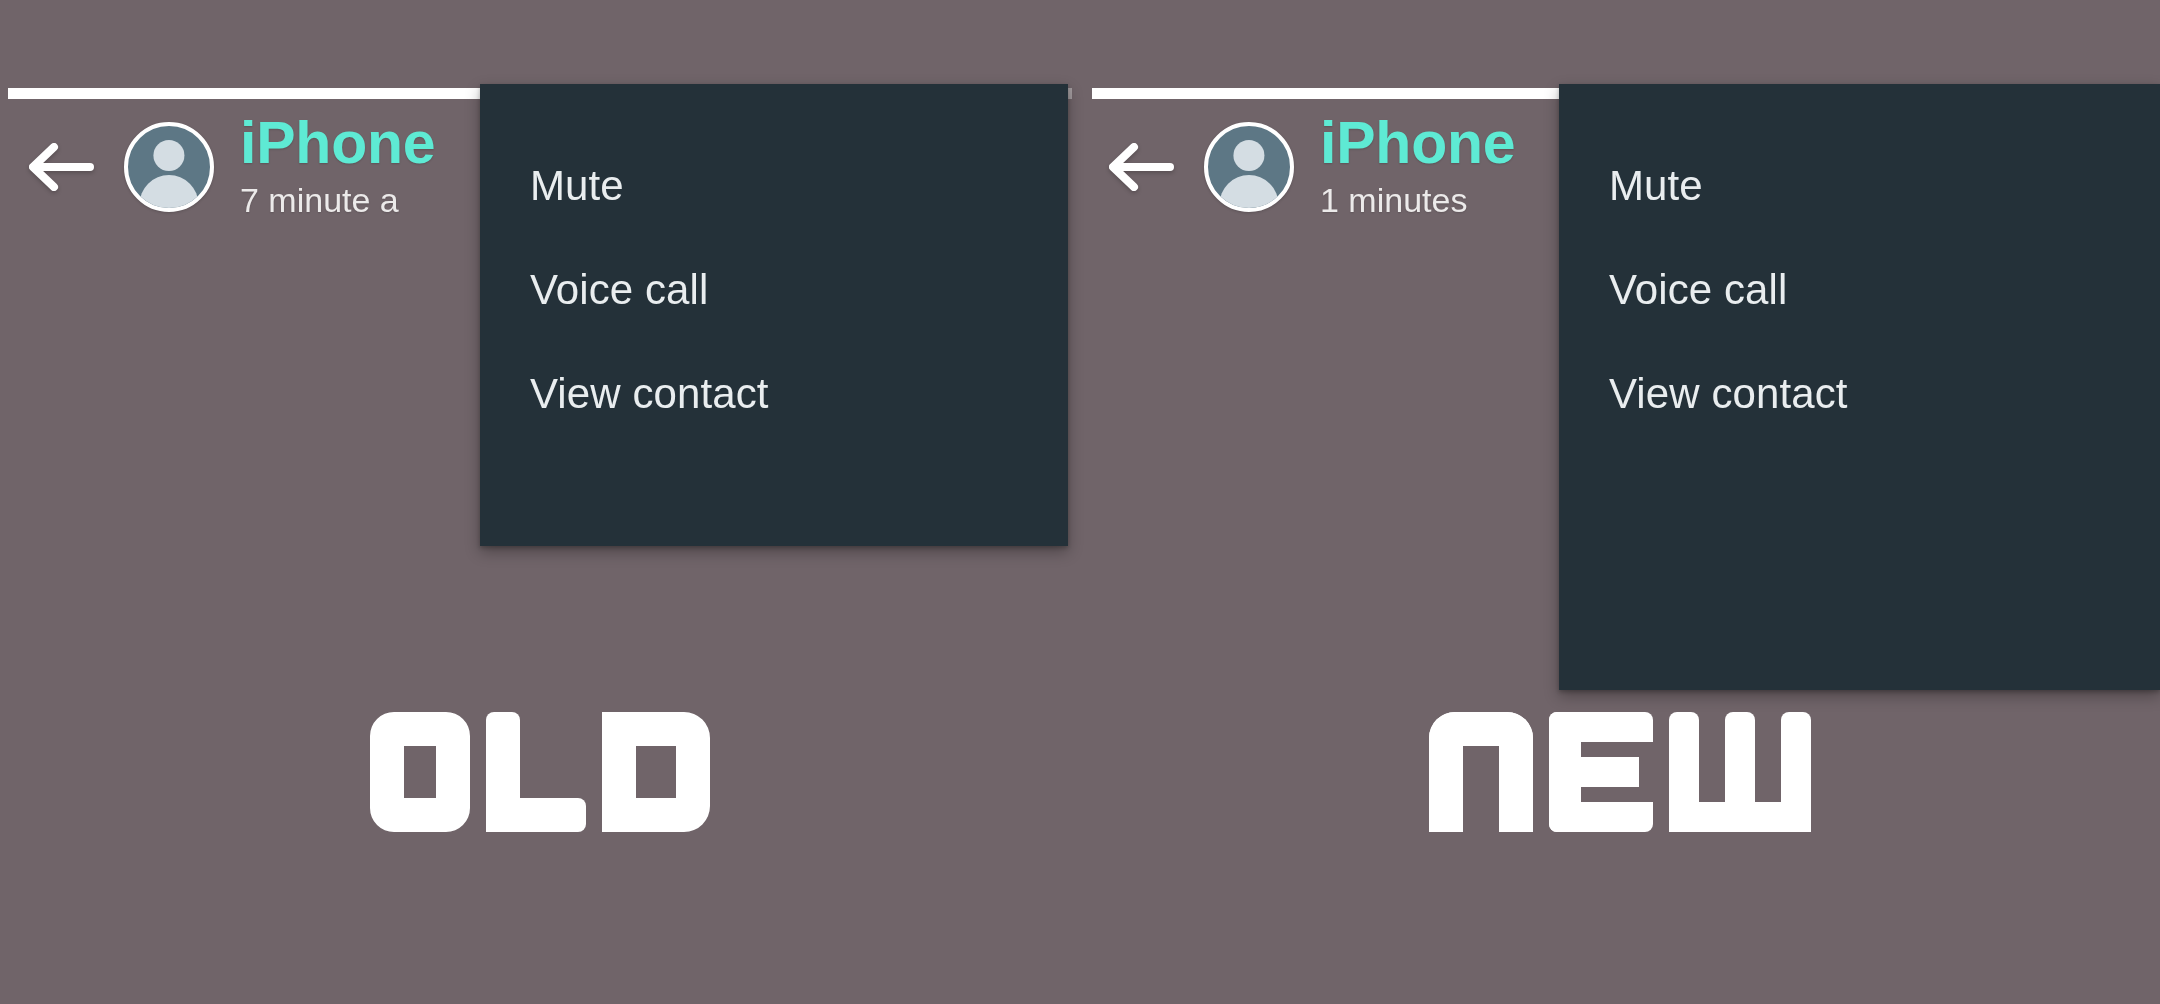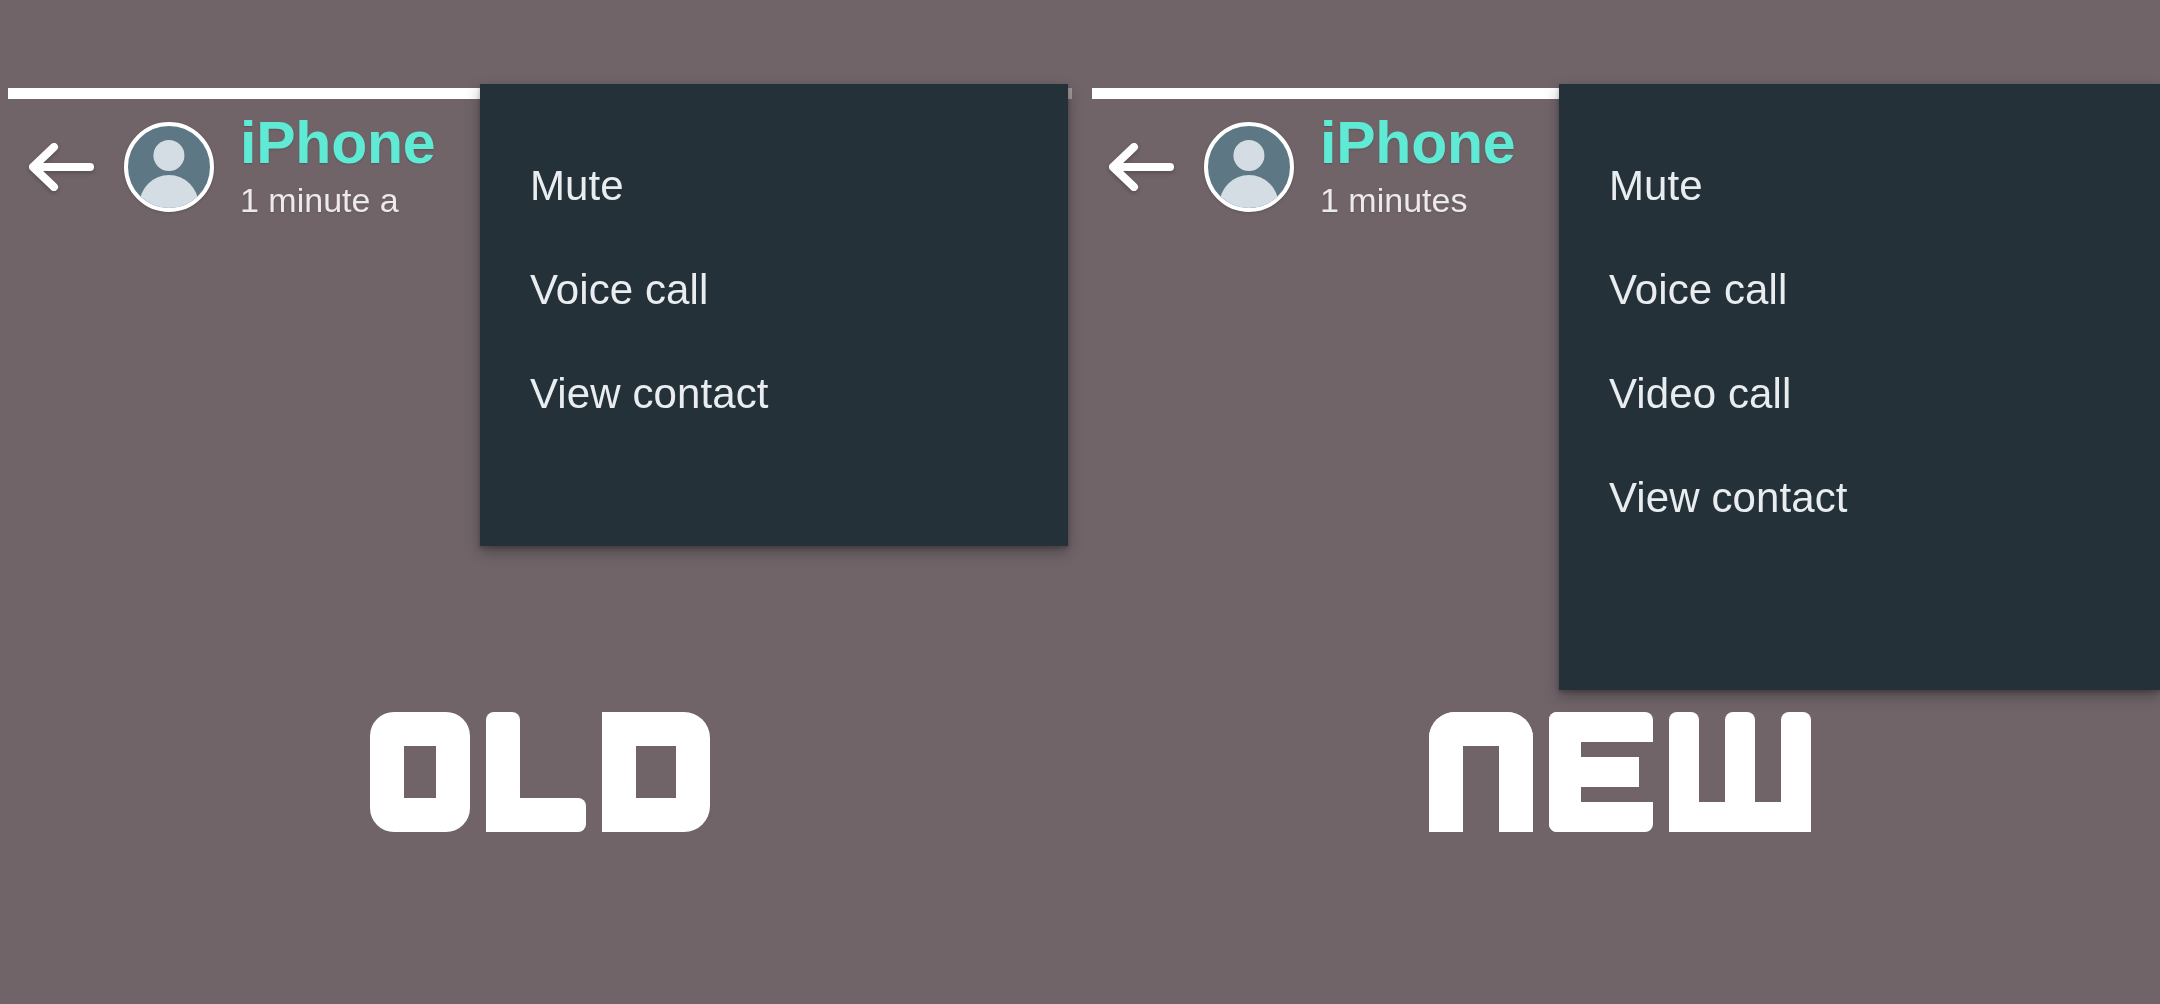--- a/index.html
+++ b/index.html
@@ -179,21 +179,21 @@
         </svg>
       </div>
 
       <div class="avatar">
         <div class="av-head"></div>
         <div class="av-body"></div>
       </div>
 
       <div class="titleblock">
         <div class="contact-name">iPhone</div>
-        <div class="contact-status">1 minute a</div>
+        <div class="contact-status">7 minute a</div>
       </div>
     </div>
   </div>
 
   <div class="popup" id="menu-old">
     <div class="menu-list">
       <div class="menu-item">Mute</div>
       <div class="menu-item">Voice call</div>
       <div class="menu-item">View contact</div>
     </div>
@@ -223,21 +223,20 @@
       <div class="titleblock">
         <div class="contact-name">iPhone</div>
         <div class="contact-status">1 minutes</div>
       </div>
     </div>
 
     <div class="popup" id="menu-new">
       <div class="menu-list">
         <div class="menu-item">Mute</div>
         <div class="menu-item">Voice call</div>
-        <div class="menu-item">Video call</div>
         <div class="menu-item">View contact</div>
       </div>
     </div>
   </div>
 
   <div class="badge" id="badge-old">
     <div class="blocky">
       <div class="gl gl-O"></div>
       <div class="gl gl-L"></div>
       <div class="gl gl-D"></div>

